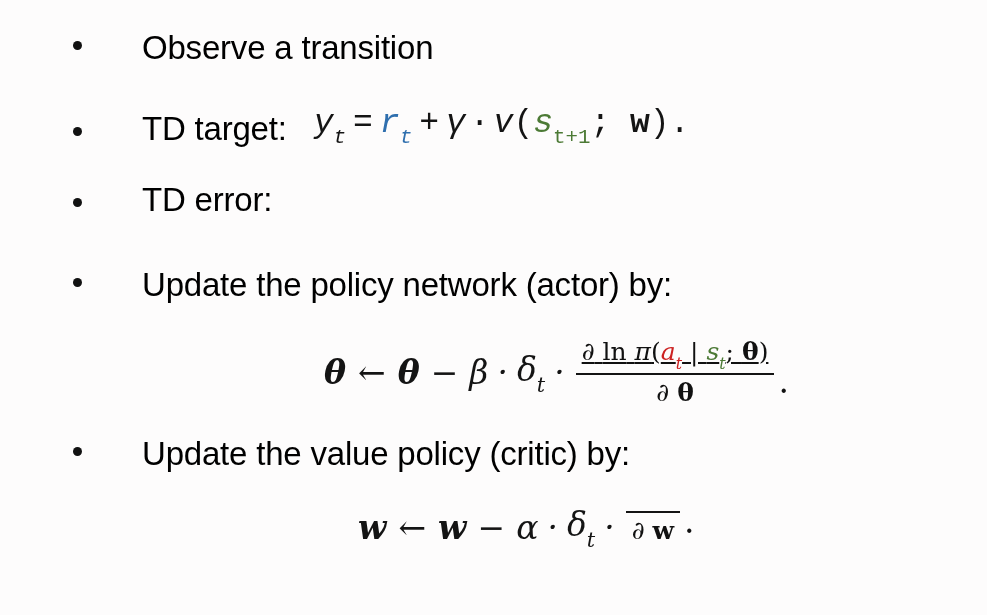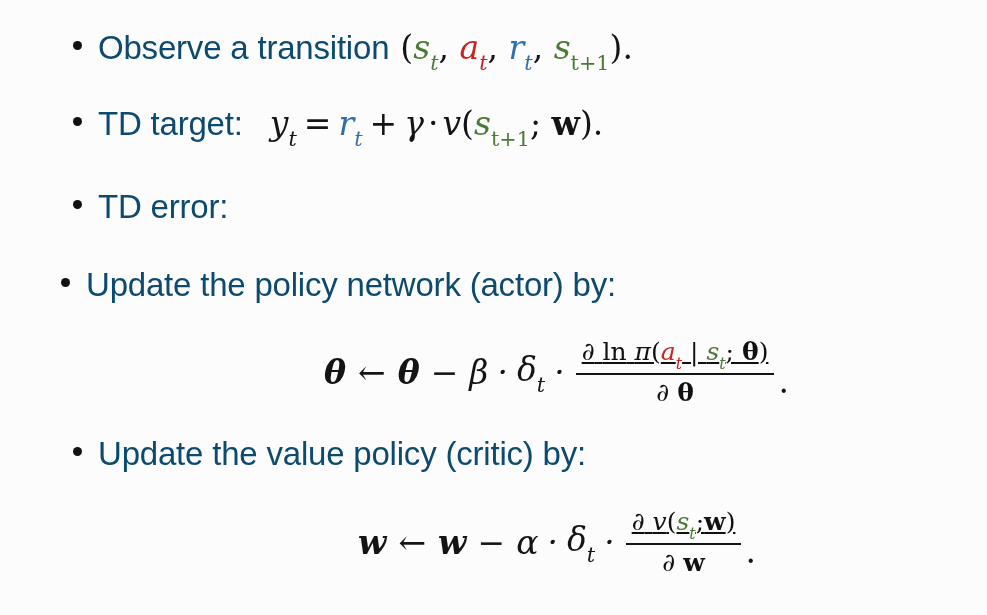--- a/index.html
+++ b/index.html
@@ -37,21 +37,22 @@
     background: #111111;
     margin-right: 16px;
     flex: 0 0 auto;
     position: relative;
     top: -9px;
   }
   .bullet-text {
     font-size: 33px;
     line-height: 1;
     letter-spacing: -0.2px;
-    color: #0c4a6e;
+    color: #000000;
+    margin-left: 44px;
   }
 
   
   .math {
     font-family: "DejaVu Serif", serif;
     font-style: italic;
     font-size: 33px;
     line-height: 1;
     color: #141414;
     white-space: nowrap;
@@ -126,39 +127,36 @@
   }
 </style>
 </head>
 <body>
 
 <div class="slide">
 
   <div class="bullet-row" style="left:73px; top:31px;">
     <span class="bullet-dot"></span>
     <span class="bullet-text">Observe a transition</span>
-    <span class="math" style="padding-left:11px;">
-      <span class="up">(</span><span class="c-green">s<span class="sub">t</span></span><span class="up">,&nbsp;</span><span class="c-red">a<span class="sub">t</span></span><span class="up">,&nbsp;</span><span class="c-blue">r<span class="sub">t</span></span><span class="up">,&nbsp;</span><span class="c-green">s<span class="sub-up">t+1</span></span><span class="up">)</span><span class="up">.</span>
-    </span>
-  </div>
-
-  <div class="bullet-row" style="left:73px; top:107px;">
+  </div>
+
+  <div class="bullet-row" style="left:73px; top:107px;align-items:flex-end;">
     <span class="bullet-dot"></span>
     <span class="bullet-text">TD target:</span>
-    <span class="math" style="padding-left:27px;">
+    <span class="math" style="padding-left:27px;font-family:Liberation Mono, monospace;">
       <span>y<span class="sub">t</span></span><span class="op">=</span><span class="c-blue">r<span class="sub">t</span></span><span class="op">+</span><span>γ</span><span class="op-tight">·</span><span>v</span><span class="up">(</span><span class="c-green">s<span class="sub-up">t+1</span></span><span class="up">;&nbsp;</span><span class="bold-up">w</span><span class="up">)</span><span class="up">.</span>
     </span>
   </div>
 
-  <div class="bullet-row" style="left:73px; top:190px;">
+  <div class="bullet-row" style="left:73px; top:183px;align-items:flex-end;">
     <span class="bullet-dot"></span>
     <span class="bullet-text">TD error:</span>
   </div>
 
-  <div class="bullet-row" style="left:61px; top:268px;">
+  <div class="bullet-row" style="left:73px; top:268px;">
     <span class="bullet-dot"></span>
     <span class="bullet-text">Update the policy network (actor) by:</span>
   </div>
 
   <div class="display-eq" style="left:324px; top:338px;">
     <span class="math bold-up" style="font-weight:bold;">θ</span>
     <span class="math op" style="padding:0 12px;">←</span>
     <span class="math bold-up" style="font-weight:bold;">θ</span>
     <span class="math op" style="padding:0 11px;">−</span>
     <span class="math">β</span>
@@ -185,23 +183,20 @@
   <div class="display-eq" style="left:358px; top:508px;">
     <span class="math bold-up" style="font-weight:bold;">w</span>
     <span class="math op" style="padding:0 12px;">←</span>
     <span class="math bold-up" style="font-weight:bold;">w</span>
     <span class="math op" style="padding:0 11px;">−</span>
     <span class="math">α</span>
     <span class="math op-tight" style="padding:0 9px;">·</span>
     <span class="math">δ<span class="sub">t</span></span>
     <span class="math op-tight" style="padding:0 9px;">·</span>
     <span class="frac">
-      <span class="num">
-        <span style="font-style:italic;">∂</span>&nbsp;<span style="font-style:italic;">v</span><span>(</span><span class="c-green" style="font-style:italic;">s<span class="sub">t</span></span><span>;</span><span style="font-weight:bold;">w</span><span>)</span>
-      </span>
       <span class="bar"></span>
       <span class="den">
         <span style="font-style:italic;">∂</span>&nbsp;<span style="font-weight:bold;">w</span>
       </span>
     </span>
     <span class="trail-period">.</span>
   </div>
 
 </div>
 

